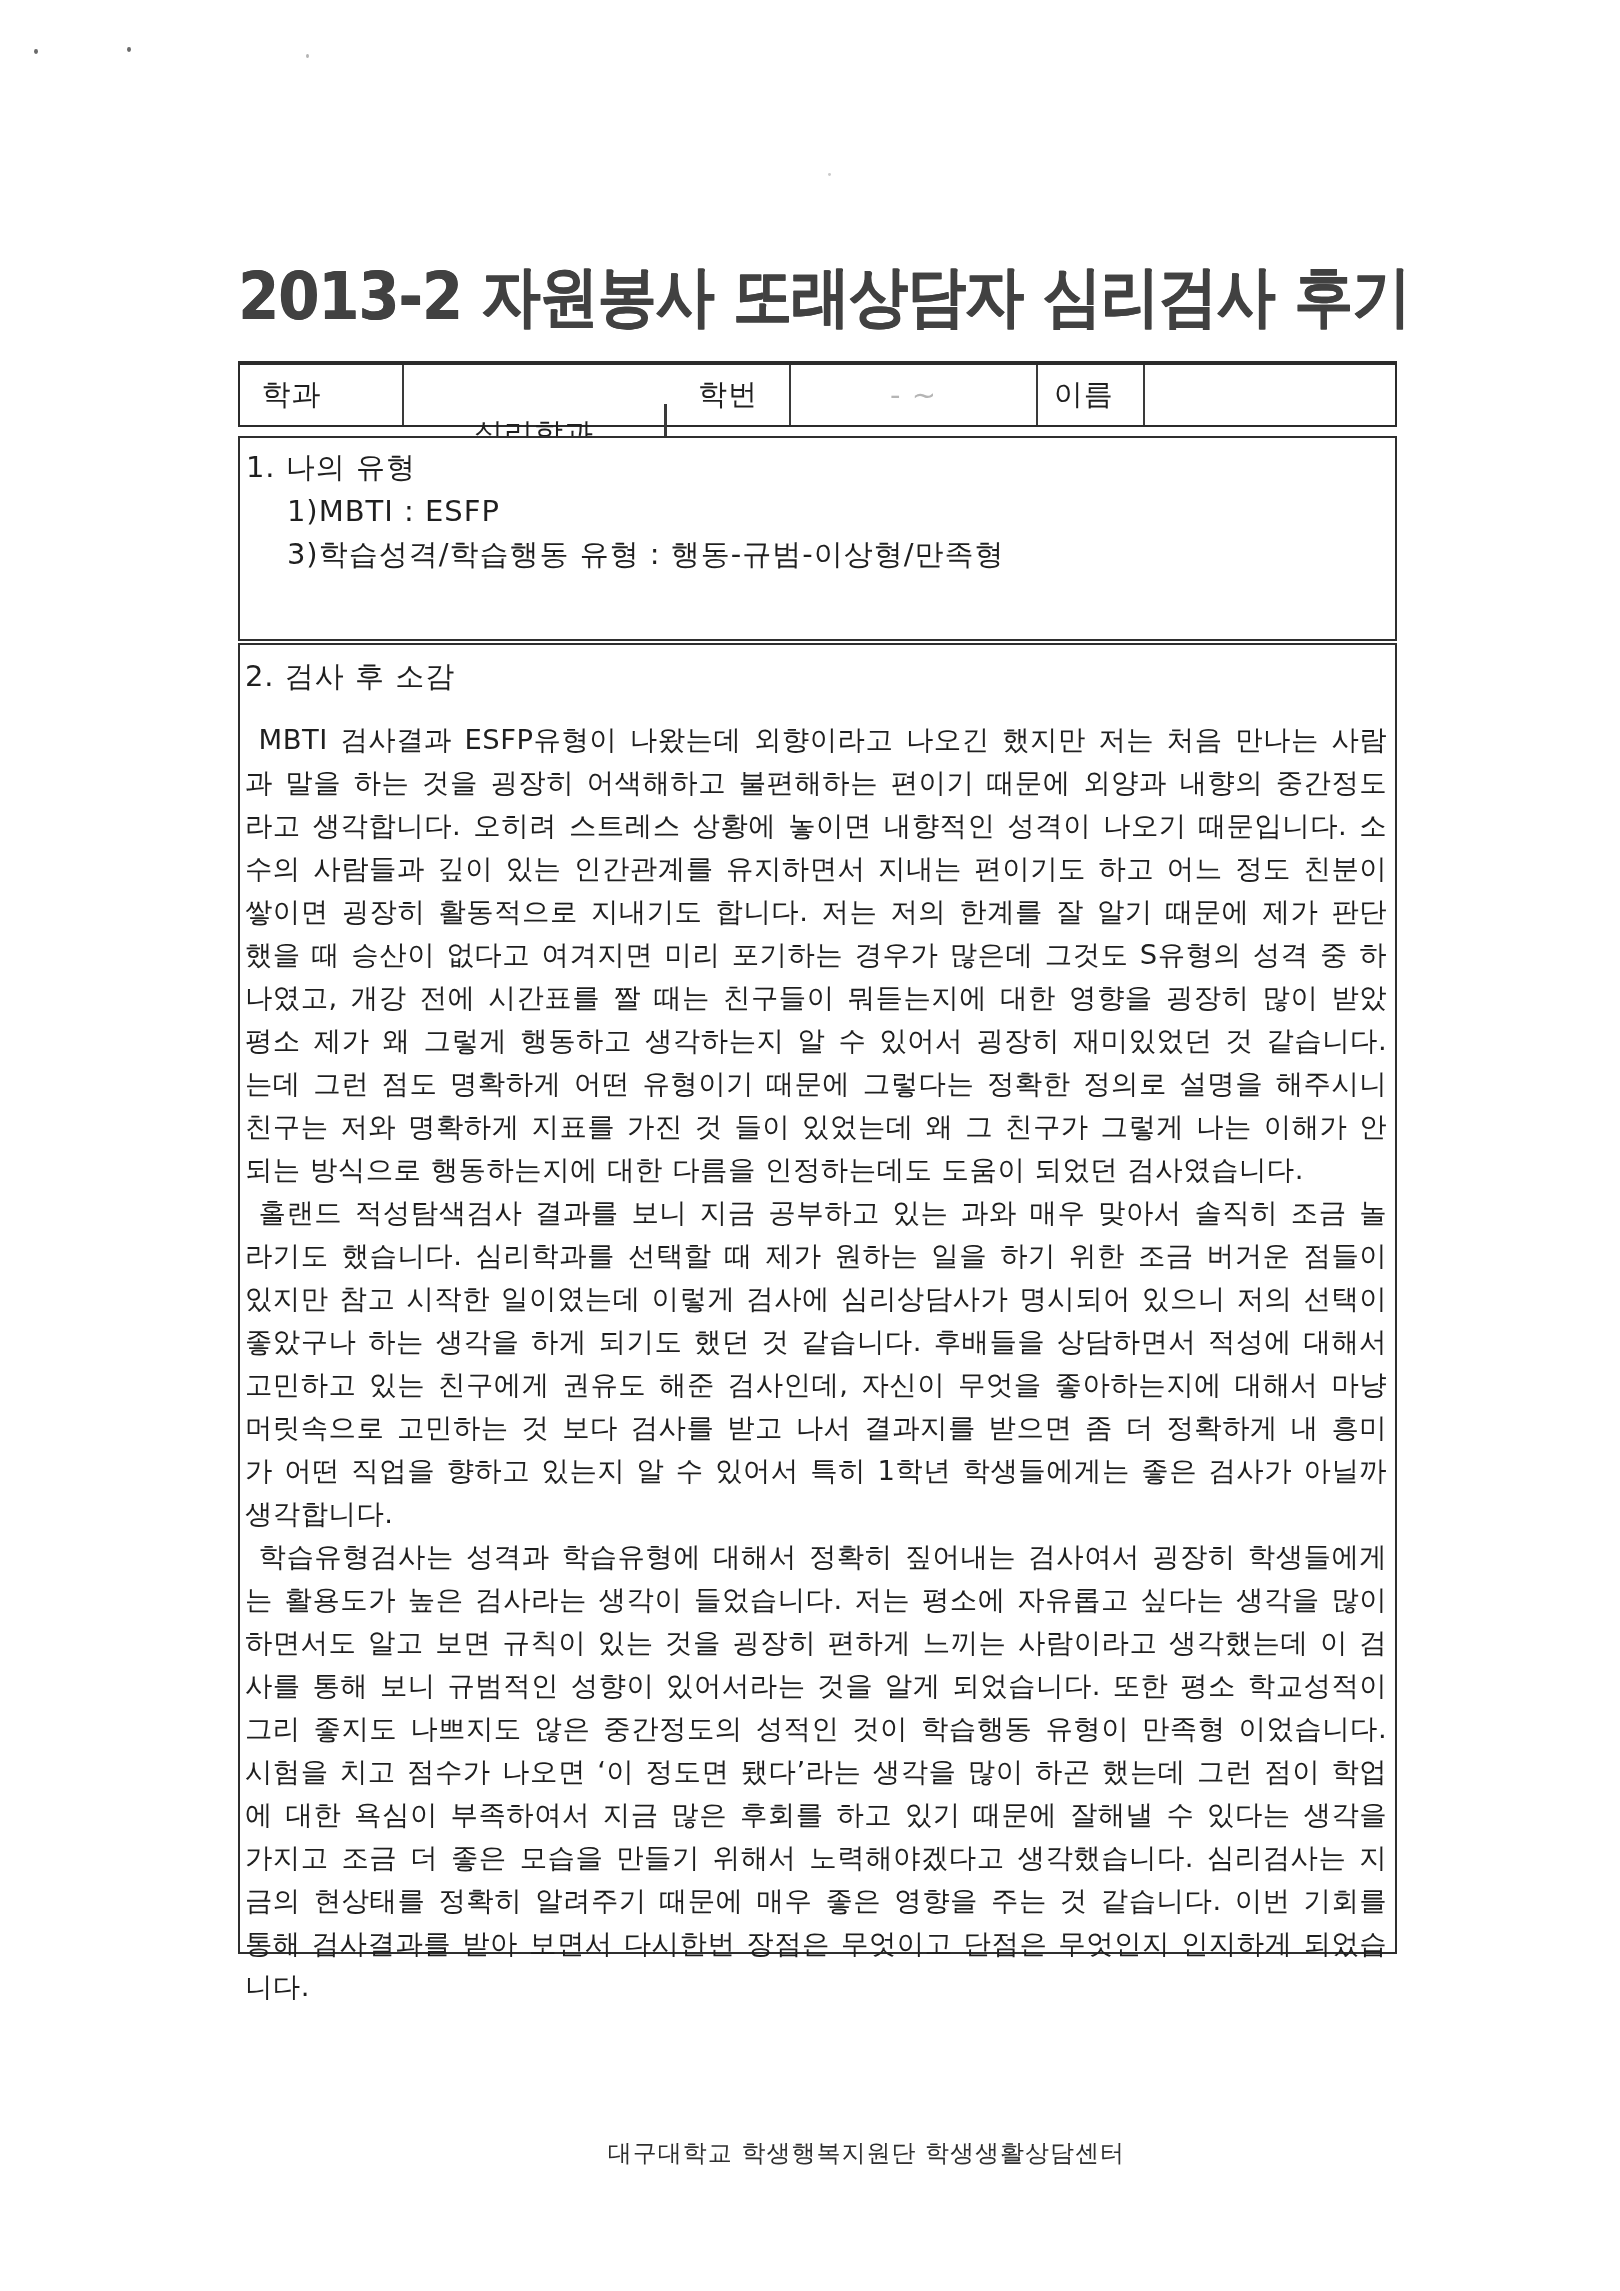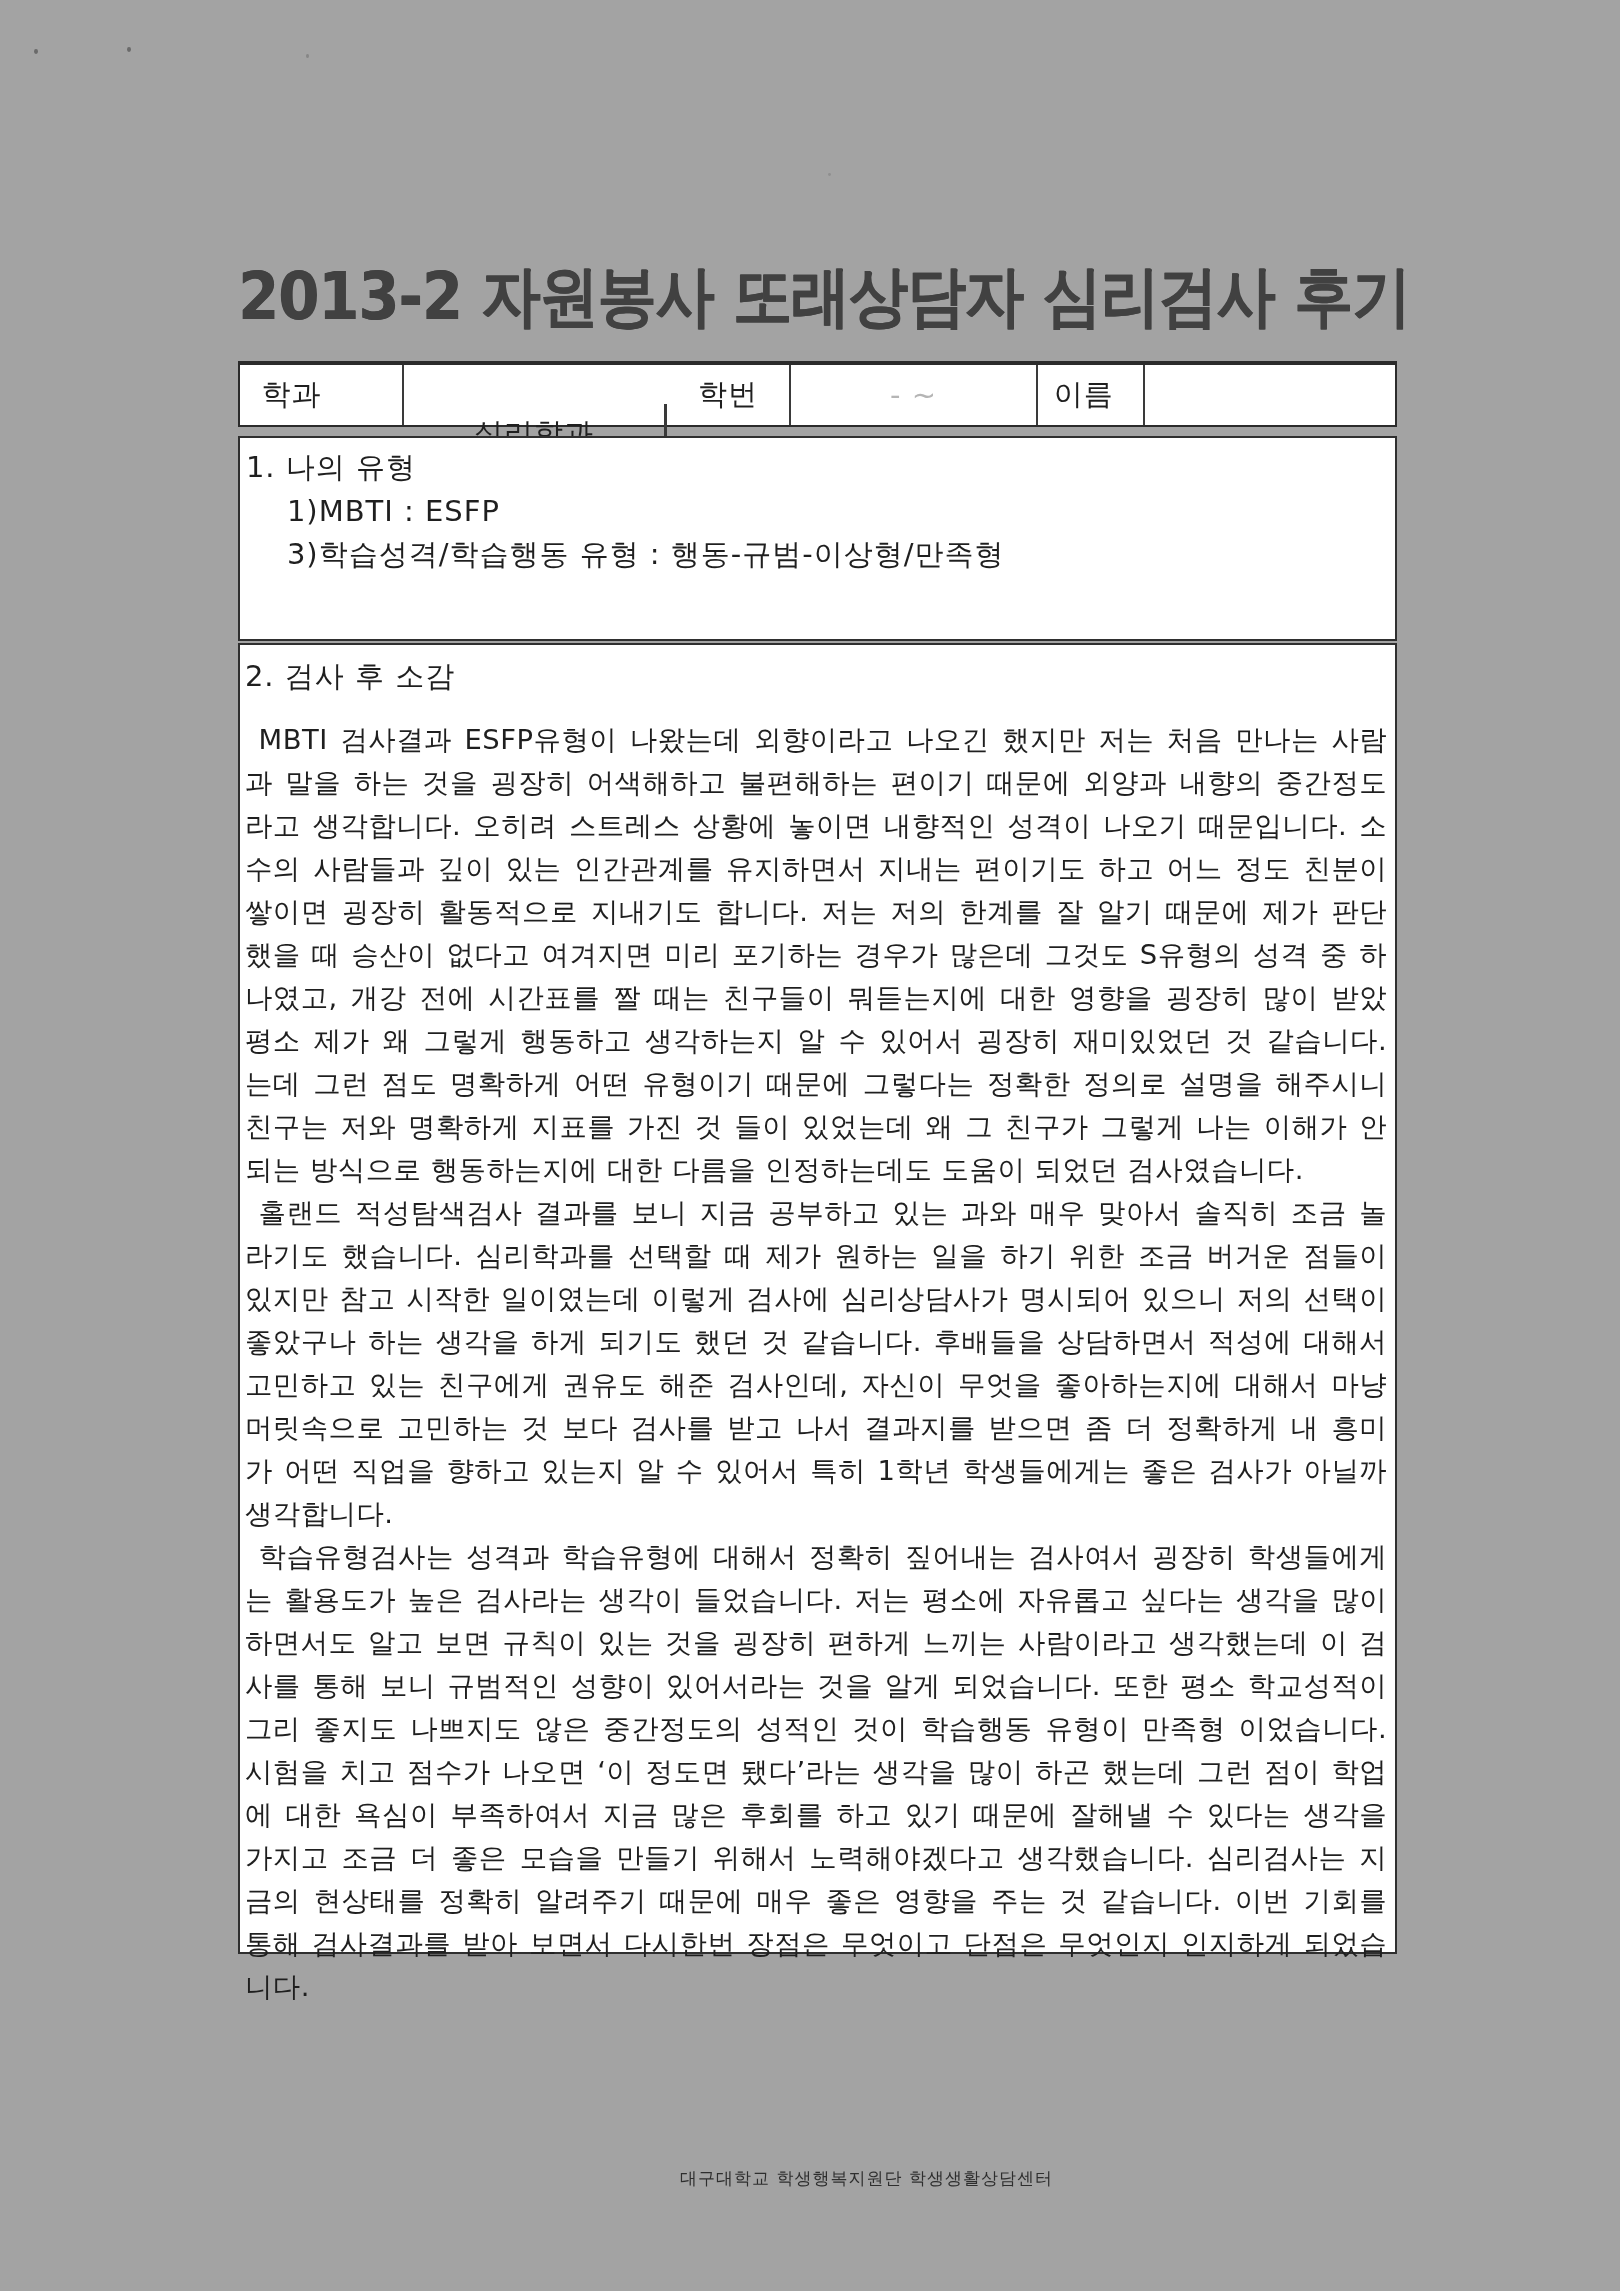--- a/index.html
+++ b/index.html
@@ -1,19 +1,19 @@
 <!DOCTYPE html>
 <html lang="ko"><head>
 <meta charset="utf-8">
 <style>
   html,body{margin:0;padding:0;background:#e8e8e8;}
   .page{
     position:relative;
     width:1620px;height:2292px;
-    background:#a3a3a3;
+    background:#ffffff;
     font-family:"DejaVu Sans","Liberation Sans",sans-serif;
     color:#1f1f1f;
     overflow:hidden;
   }
   
   .doc-title{
     position:absolute;left:238px;top:253px;width:1159px;
     font-size:59px;font-weight:700;letter-spacing:-1px;
     color:#414141;
     transform:scaleY(1.12);transform-origin:left top;
@@ -60,23 +60,22 @@
     word-break:keep-all;white-space:nowrap;
   }
   .jl{
     white-space:normal;
     text-align:justify;text-align-last:justify;
   }
   .ind{padding-left:13.7px;}
   
   .doc-footer{
     position:absolute;left:238px;top:2137px;width:1159px;
-    text-align:center;font-size:17px;letter-spacing:1px;color:#2e2e2e;
+    text-align:center;font-size:24px;letter-spacing:1px;color:#2e2e2e;
     transform:translateX(49px);
-    margin-top:30px;
   }
   
   .noise{position:absolute;background:#6a6a6a;border-radius:50%;}
   .n1{left:34px;top:49px;width:3.9px;height:4.9px;}
   .n2{left:127px;top:47px;width:3.9px;height:4.9px;}
   .n3{left:306px;top:54px;width:2.9px;height:3.9px;opacity:.5;}
   .n4{left:828px;top:173px;width:2.9px;height:2.9px;opacity:.35;}
 </style>
 </head>
 <body>

